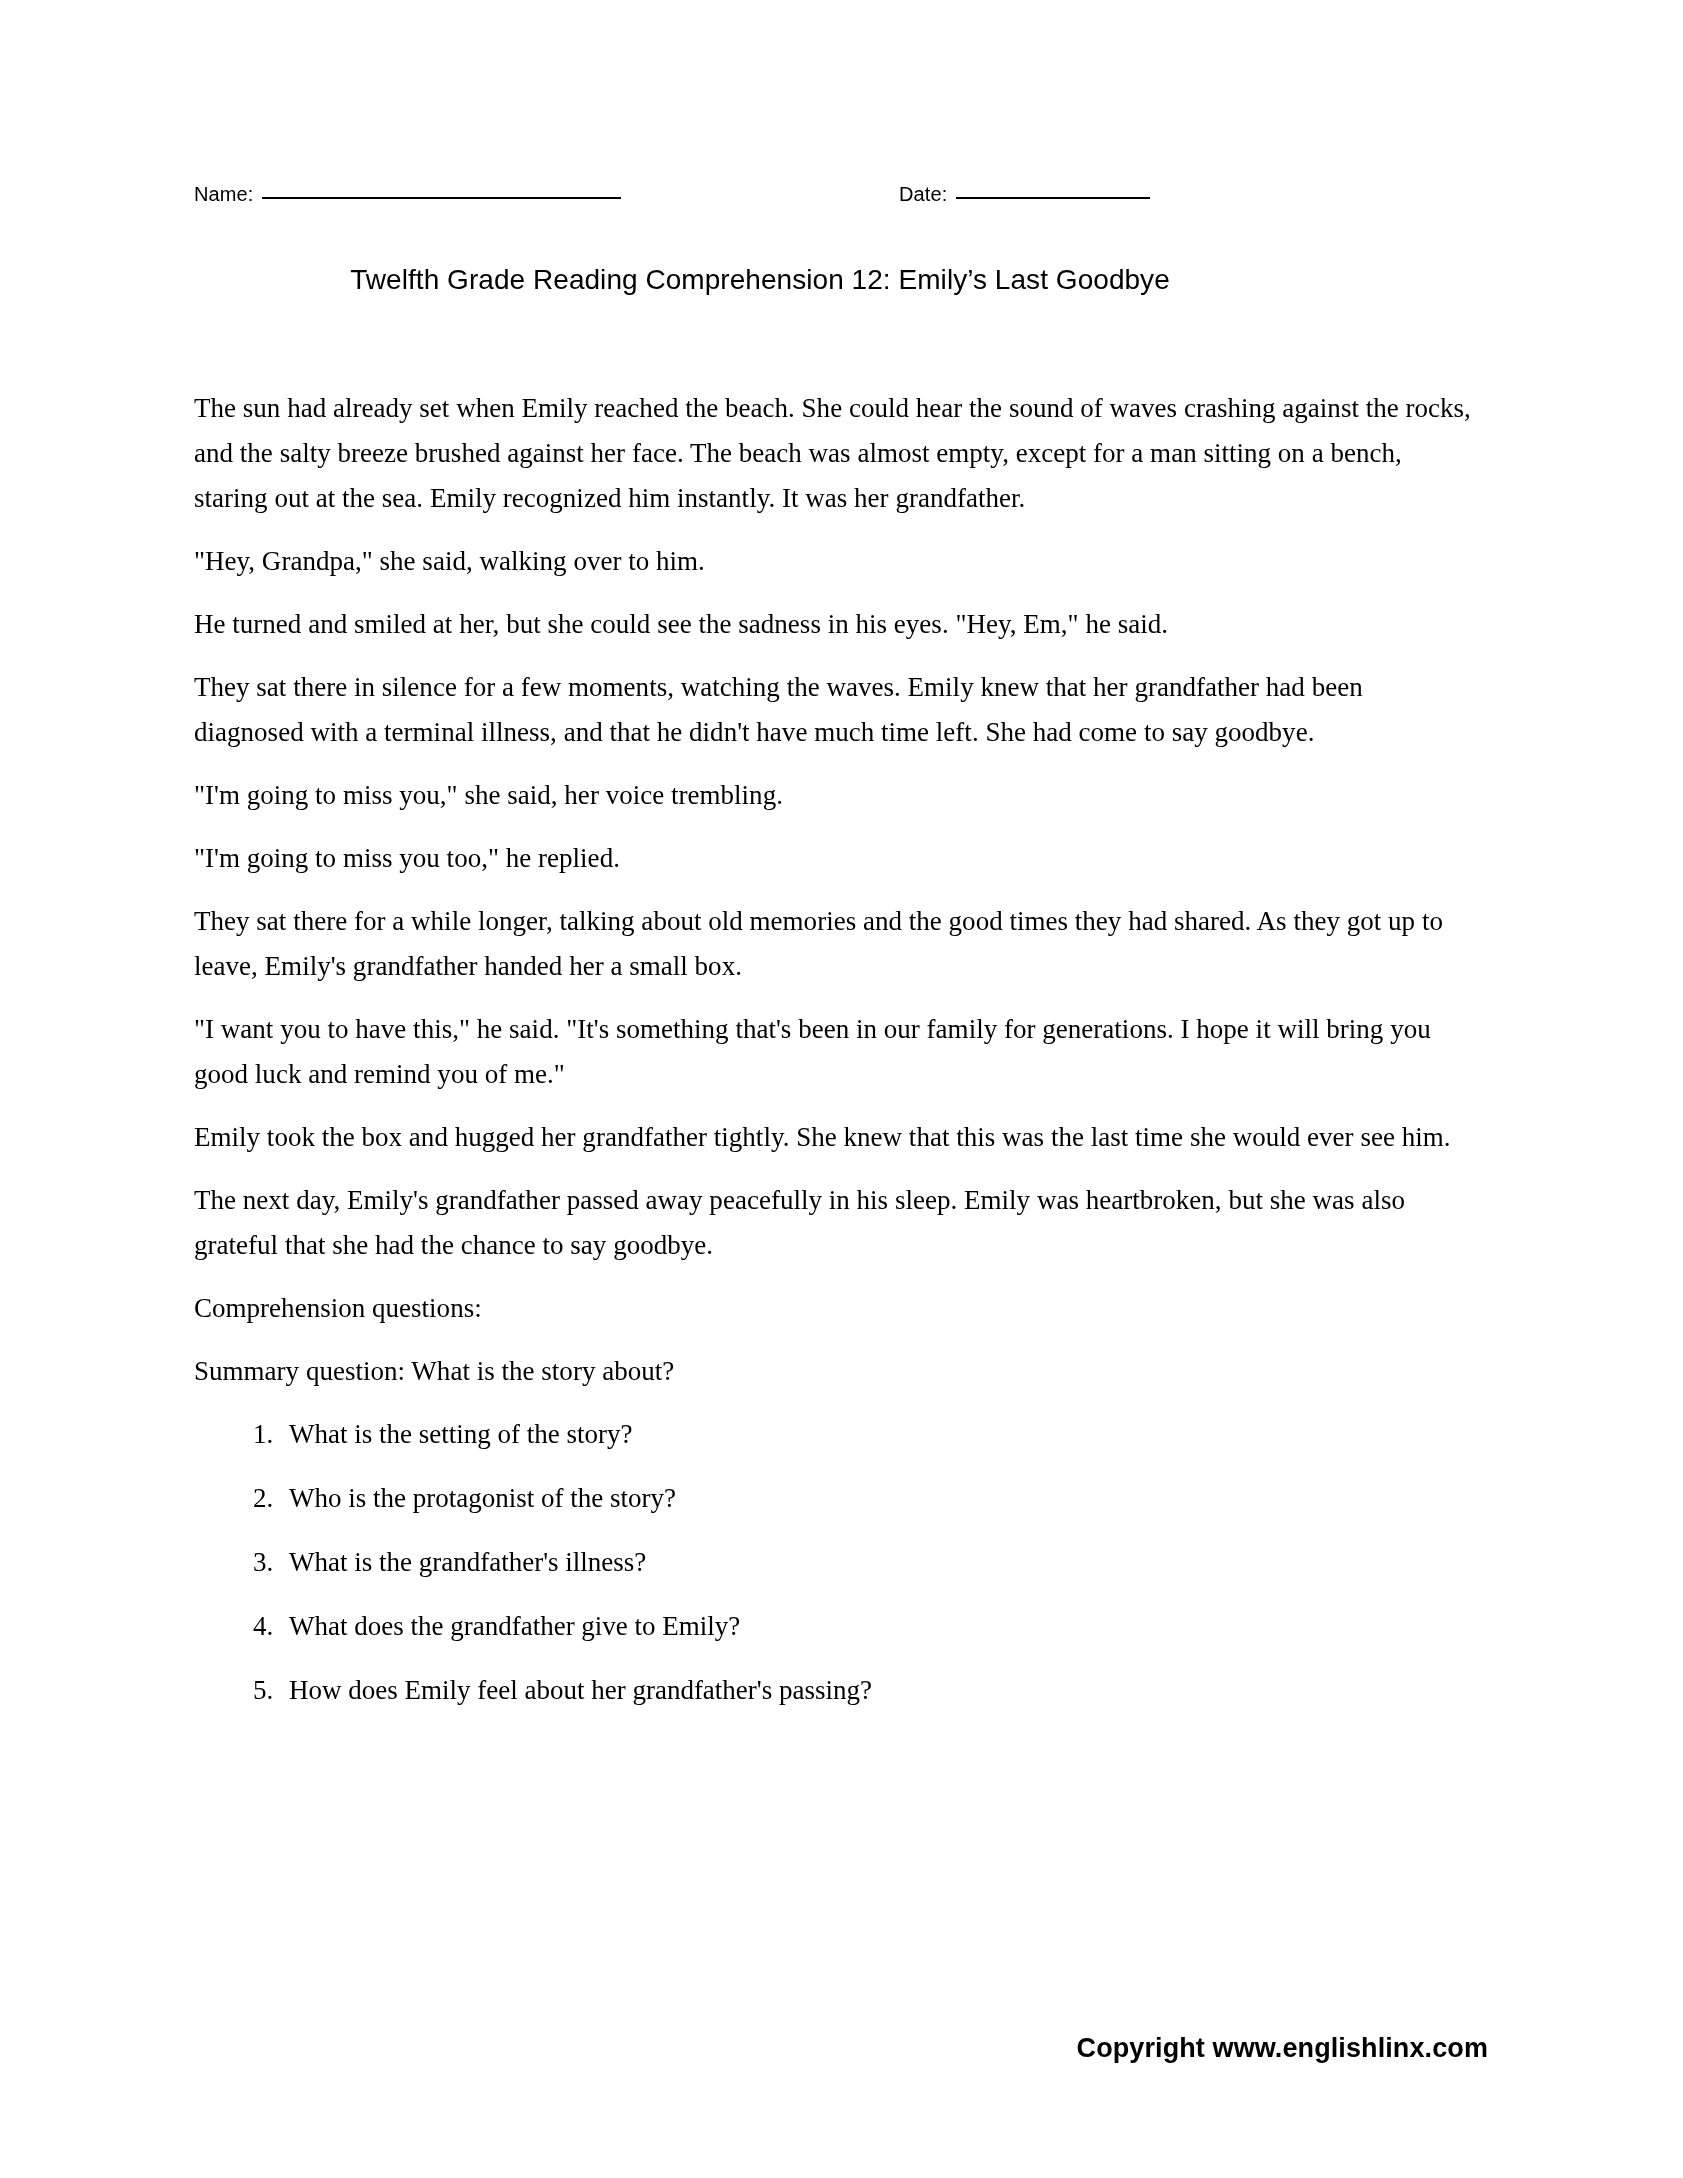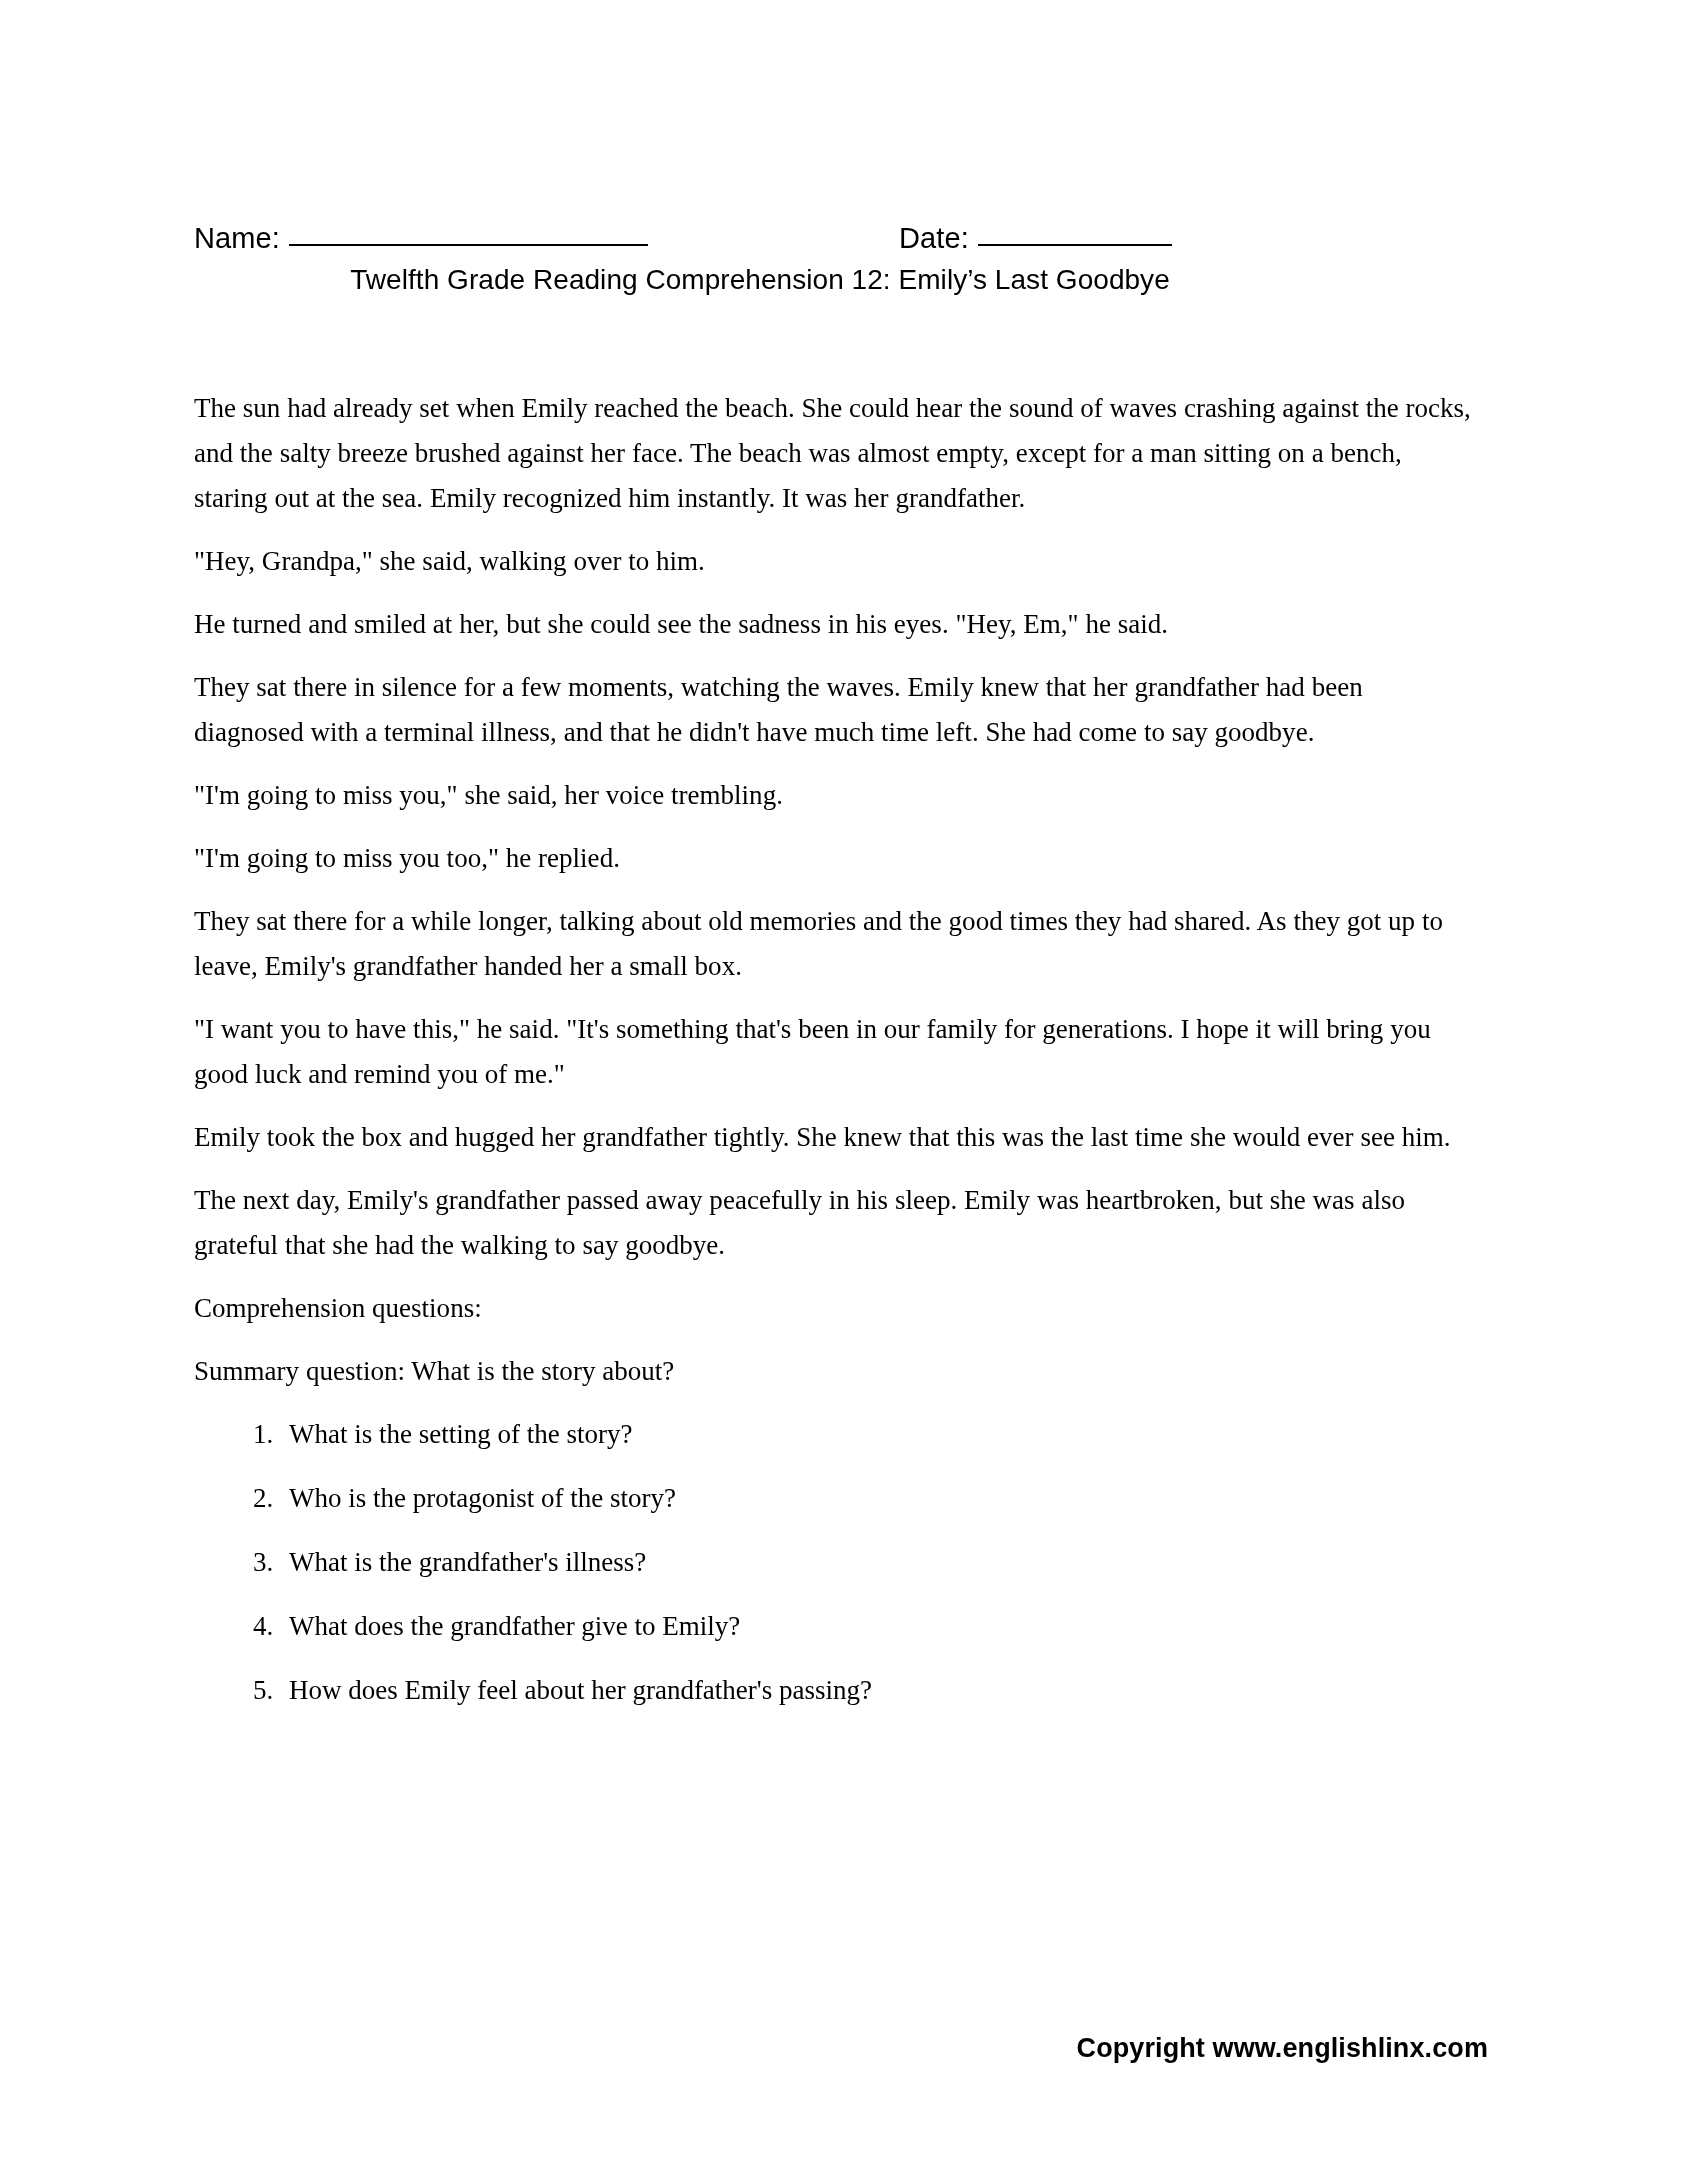--- a/index.html
+++ b/index.html
@@ -35,23 +35,22 @@
     display: flex;
     align-items: baseline;
     font-size: 27px;
     letter-spacing: 0.1px;
     white-space: nowrap;
   }
   .field-name { left: 0px; top: 0px; }
   .field-date { left: 705px; top: 0px; }
 
   .field-label {
-    font-size: 29px;
+    font-size: 20px;
     line-height: 1;
-    margin-top: 40px;
   }
   .field-rule {
     display: inline-block;
     border-bottom: 2.4px solid #000;
     margin-left: 9px;
     position: relative;
     top: -2px;
   }
   .rule-name { width: 359px; }
   .rule-date { width: 194px; }
@@ -142,21 +141,21 @@
 
     <p class="para">The sun had already set when Emily reached the beach. She could hear the sound of waves crashing against the rocks, and the salty breeze brushed against her face. The beach was almost empty, except for a man sitting on a bench, staring out at the sea. Emily recognized him instantly. It was her grandfather.</p>
     <p class="para">"Hey, Grandpa," she said, walking over to him.</p>
     <p class="para">He turned and smiled at her, but she could see the sadness in his eyes. "Hey, Em," he said.</p>
     <p class="para">They sat there in silence for a few moments, watching the waves. Emily knew that her grandfather had been diagnosed with a terminal illness, and that he didn't have much time left. She had come to say goodbye.</p>
     <p class="para">"I'm going to miss you," she said, her voice trembling.</p>
     <p class="para">"I'm going to miss you too," he replied.</p>
     <p class="para">They sat there for a while longer, talking about old memories and the good times they had shared. As they got up to leave, Emily's grandfather handed her a small box.</p>
     <p class="para">"I want you to have this," he said. "It's something that's been in our family for generations. I hope it will bring you good luck and remind you of me."</p>
     <p class="para">Emily took the box and hugged her grandfather tightly. She knew that this was the last time she would ever see him.</p>
-    <p class="para">The next day, Emily's grandfather passed away peacefully in his sleep. Emily was heartbroken, but she was also grateful that she had the walking to say goodbye.</p>
+    <p class="para">The next day, Emily's grandfather passed away peacefully in his sleep. Emily was heartbroken, but she was also grateful that she had the chance to say goodbye.</p>
     <p class="para">Comprehension questions:</p>
     <p class="para">Summary question: What is the story about?</p>
 
     <ol class="q-list">
       <li class="q-item">
         <span class="q-num">1.</span>
         <span>What is the setting of the story?</span>
       </li>
       <li class="q-item">
         <span class="q-num">2.</span>

